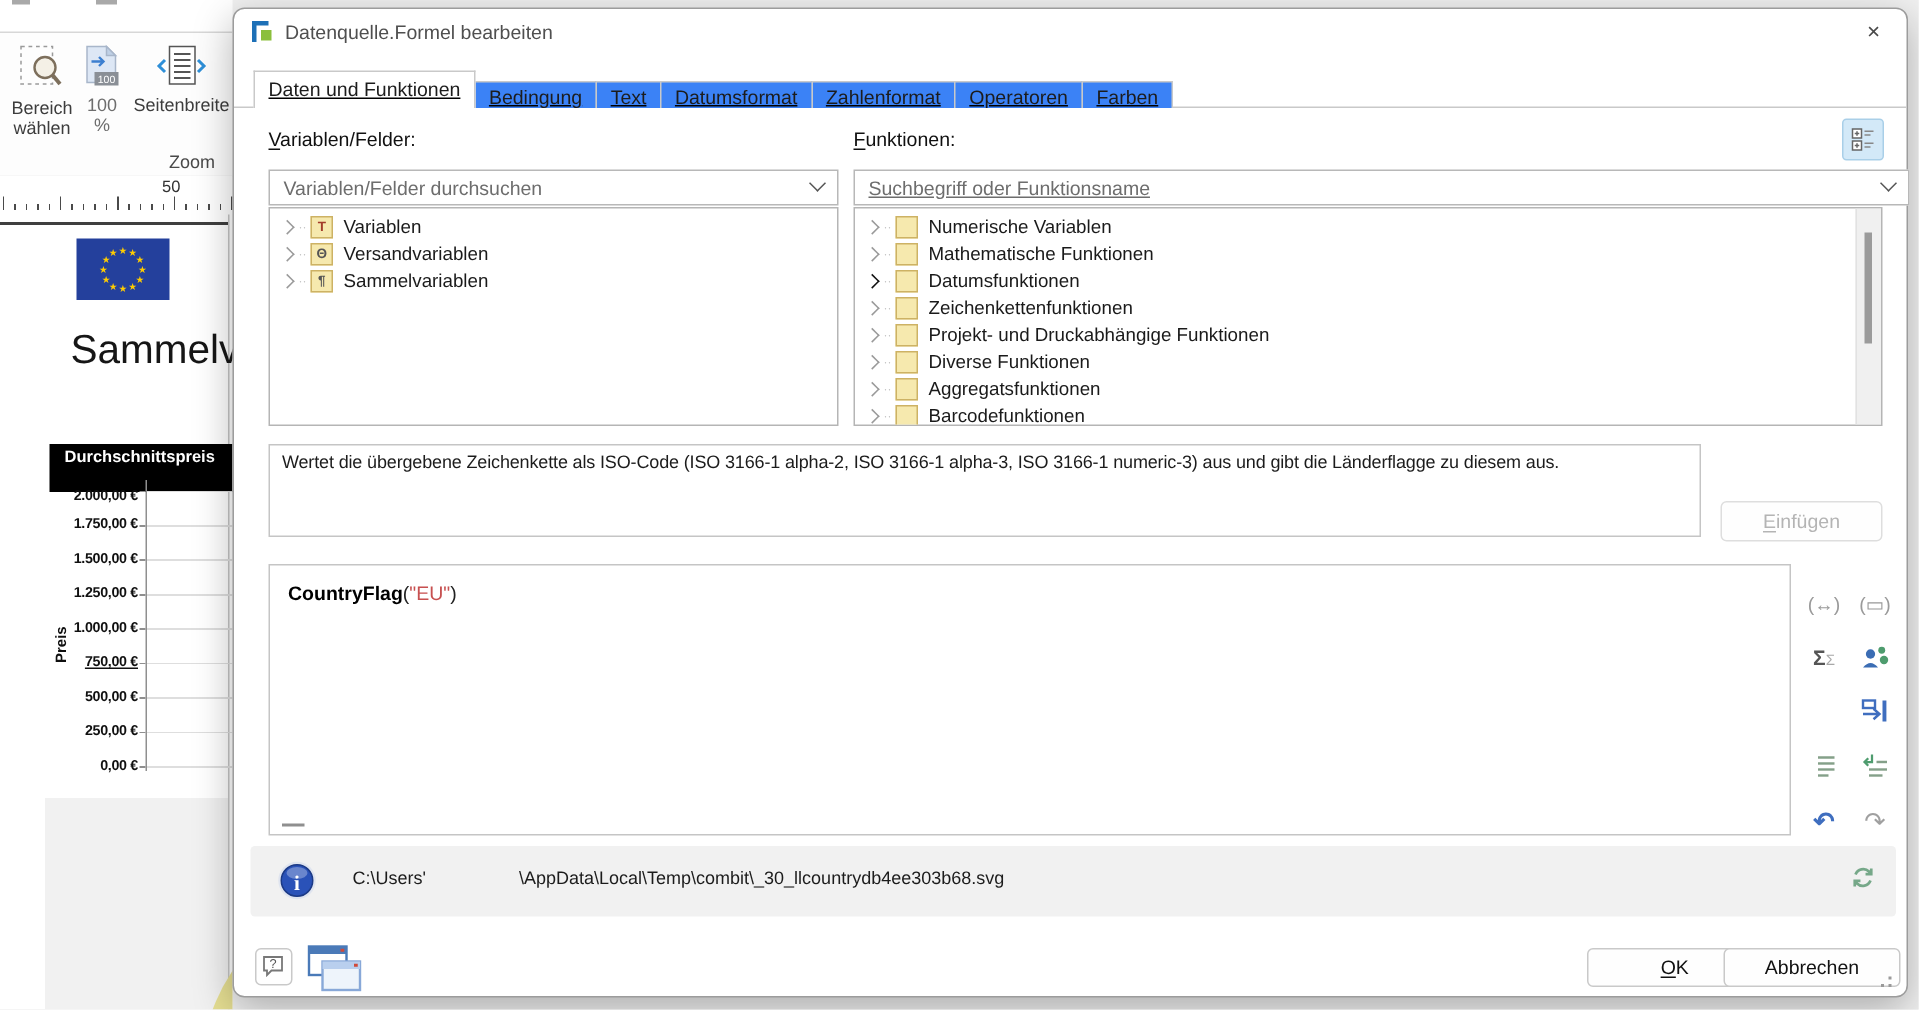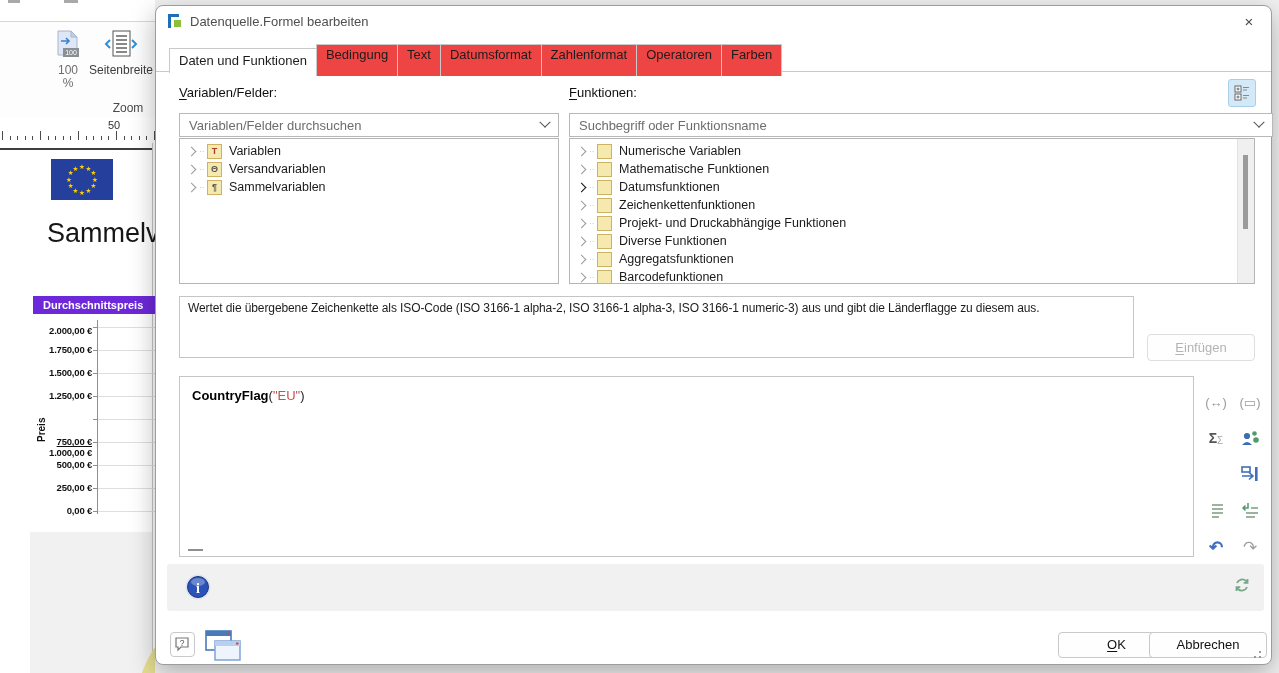--- a/index.html
+++ b/index.html
@@ -18,36 +18,36 @@
   #ruler{position:absolute;left:0;top:117px;width:155px;height:26px;background:#fff;}
   #ruler .rmark{position:absolute;left:108px;top:2px;font-size:11px;color:#333;}
   .ticks1{position:absolute;left:2px;right:0;bottom:3px;height:4px;background:repeating-linear-gradient(90deg,#4a4a4a 0 1px,transparent 1px 7.6px);}
   .ticks2{position:absolute;left:2px;right:0;bottom:3px;height:9px;background:repeating-linear-gradient(90deg,#4a4a4a 0 1px,transparent 1px 38px);}
   #pagetop{position:absolute;left:0;top:148px;width:152px;height:2px;background:#3f3f3f;}
   #pageedge{position:absolute;left:152px;top:143px;width:1px;height:530px;background:#c6c6c6;}
   #belowpage{position:absolute;left:30px;top:532px;width:122px;height:141px;background:#f1f1f1;}
   #piecircle{position:absolute;left:105px;top:65px;width:230px;height:230px;border-radius:50%;background:#e5de92;}
   #euflag{position:absolute;left:51px;top:159px;width:62px;height:41px;background:#24409c;}
   #docheading{position:absolute;left:47px;top:218px;width:120px;font-size:27px;color:#161616;white-space:nowrap;}
-  #chartheader{position:absolute;left:33px;top:296px;width:122px;height:18px;background:#6d28d9;color:#fff;font-size:11px;font-weight:bold;line-height:18px;padding-left:10px;box-sizing:border-box;white-space:nowrap;overflow:hidden;}
+  #chartheader{position:absolute;left:33px;top:296px;width:122px;height:32px;background:#000000;color:#fff;font-size:11px;font-weight:bold;line-height:18px;padding-left:10px;box-sizing:border-box;white-space:nowrap;overflow:hidden;}
   #chartaxis{position:absolute;left:97px;top:320px;width:1px;height:194px;background:#8f8f8f;}
   #chartgrid{position:absolute;left:98px;top:327px;width:57px;height:185px;background:repeating-linear-gradient(180deg,#dedede 0 1px,transparent 1px 23px);}
   #chartticks{position:absolute;left:93px;top:327px;width:4px;height:185px;background:repeating-linear-gradient(180deg,#8f8f8f 0 1px,transparent 1px 23px);}
   .ctick{position:absolute;left:28px;width:64px;text-align:right;font-size:9.5px;font-weight:bold;letter-spacing:-0.2px;color:#101010;}
   #ylab{position:absolute;left:36px;top:442px;transform:rotate(-90deg);transform-origin:left top;font-size:10px;font-weight:bold;color:#101010;}
 
   
   #dialog{position:absolute;left:155px;top:5px;width:1117px;height:660px;background:#fff;border:1px solid #9c9c9c;border-radius:8px;box-shadow:0 8px 26px rgba(0,0,0,.28);box-sizing:border-box;}
   #titlebar{position:absolute;left:0;top:0;right:0;height:30px;}
   #dlgtitle{position:absolute;left:34px;top:8px;font-size:13px;color:#4f4f4f;}
   #dlgicon{position:absolute;left:11px;top:7px;}
   #closebtn{position:absolute;right:8px;top:5px;width:28px;height:22px;text-align:center;font-size:15px;line-height:22px;color:#4a4a4a;cursor:default;}
   #tabline{position:absolute;left:0;right:0;top:65px;height:1px;background:#c9c9c9;}
-  #tabstrip{position:absolute;left:13px;top:42px;height:24px;display:flex;align-items:center;z-index:2;}
-  .tab{border:1px solid #c9c9c9;border-bottom:none;background:#ef4444;font-size:13px;color:#1c1c1c;padding:2px 9px 14px;margin-left:-1px;white-space:nowrap;}
+  #tabstrip{position:absolute;left:13px;top:42px;height:24px;display:flex;align-items:flex-end;z-index:2;text-decoration:underline;}
+  .tab{border:1px solid #c9c9c9;border-bottom:none;background:#3b82f6;font-size:13px;color:#1c1c1c;padding:2px 9px 0;margin-left:-1px;white-space:nowrap;}
   .tab.active{background:#fff;padding:4px 9px 5px;margin-left:0;position:relative;z-index:3;}
   .fldlabel{position:absolute;top:79px;font-size:13px;color:#101010;}
   .combo{position:absolute;top:107px;height:24px;border:1px solid #b8b8b8;box-sizing:border-box;display:flex;align-items:center;padding:0 9px;font-size:13px;color:#6d6d6d;background:#fff;}
   .cv{width:7px;height:7px;border-right:1.4px solid #555;border-bottom:1.4px solid #555;transform:rotate(45deg) translate(-2px,-2px);margin-left:auto;}
   .list{position:absolute;top:132px;height:146px;border:1px solid #b5b5b5;box-sizing:border-box;background:#fff;padding-top:3px;overflow:hidden;}
   .trow{height:18px;display:flex;align-items:center;font-size:12.5px;color:#1a1a1a;padding-left:8px;}
   .tchev{width:6px;height:6px;border-right:1.3px solid #9a9a9a;border-top:1.3px solid #9a9a9a;transform:rotate(45deg);margin-right:4px;flex:none;}
   .tchev.focus{border-color:#111;border-width:1.8px;}
   .tdots{color:#c2c2c2;font-size:8px;width:8px;flex:none;}
   .ticon{width:13px;height:13px;background:#f6e9ae;border:1px solid #cdb264;font-size:9px;font-weight:bold;line-height:13px;text-align:center;color:#555;flex:none;box-sizing:content-box;}
@@ -77,20 +77,28 @@
 </head>
 <body>
 
 <div id="screen">
 
   <div id="bgstrip">
     <div class="frag" style="left:8px;width:12px;"></div>
     <div class="frag" style="left:64px;width:14px;"></div>
 
     <div id="ribbon">
+      <div class="rbtn" style="left:2px;width:52px;">
+        <svg class="ricon" width="32" height="34" viewBox="0 0 32 34">
+          <rect x="2" y="2" width="21" height="25" fill="none" stroke="#9a9a9a" stroke-dasharray="2.5,2.5"></rect>
+          <circle cx="18" cy="16" r="7" fill="#f4f0e6" stroke="#7d6f5c" stroke-width="1.6"></circle>
+          <line x1="23" y1="21" x2="28" y2="27" stroke="#7d6f5c" stroke-width="2.6"></line>
+        </svg>
+        <span class="rlabel">Bereich wählen</span>
+      </div>
       <div class="rbtn" style="left:52px;width:32px;color:#6d6d6d;">
         <svg class="ricon" width="28" height="32" viewBox="0 0 28 32">
           <path d="M4 2 h13 l6 6 v18 h-19 z" fill="#dde7f5" stroke="#a8b6ca"></path>
           <path d="M17 2 l6 6 h-6 z" fill="#bfd0e6" stroke="#a8b6ca"></path>
           <path d="M7 12 h8 m-3 -3 l3 3 l-3 3" fill="none" stroke="#3c7fd0" stroke-width="1.6"></path>
           <rect x="9" y="19" width="16" height="9" fill="#8a8f96"></rect>
           <text x="17" y="26" font-size="7" fill="#fff" text-anchor="middle" font-family="Liberation Sans,sans-serif">100</text>
         </svg>
         <span class="rlabel">100 %</span>
       </div>
@@ -145,21 +153,21 @@
     <div id="docheading">Sammelva</div>
 
     <div id="chartheader">Durchschnittspreis</div>
     <div id="chartaxis"></div>
     <div id="chartgrid"></div>
     <div id="chartticks"></div>
     <div class="ctick" style="top:325px;">2.000,00 €</div>
     <div class="ctick" style="top:344px;">1.750,00 €</div>
     <div class="ctick" style="top:367px;">1.500,00 €</div>
     <div class="ctick" style="top:390px;">1.250,00 €</div>
-    <div class="ctick" style="top:413px;margin-top:34px;">1.000,00 €</div>
+    <div class="ctick" style="top:413px;">1.000,00 €</div>
     <div class="ctick" style="top:436px;text-decoration:underline;">750,00 €</div>
     <div class="ctick" style="top:459px;">500,00 €</div>
     <div class="ctick" style="top:482px;">250,00 €</div>
     <div class="ctick" style="top:505px;">0,00 €</div>
     <div id="ylab">Preis</div>
   </div>
 
   <div id="dialog">
 
     <div id="titlebar">
@@ -197,21 +205,21 @@
         <line x1="9" y1="10.5" x2="15" y2="10.5"></line>
             <line x1="9" y1="13" x2="13" y2="13"></line>
           </g>
       </svg>
     </div>
 
     <div class="combo" style="left:23px;width:380px;">
       <span>Variablen/Felder durchsuchen</span>
       <span class="cv"></span>
     </div>
-    <div class="combo" style="left:413px;width:704px;">
+    <div class="combo" style="left:413px;width:704px;text-decoration:underline;">
       <span>Suchbegriff oder Funktionsname</span>
       <span class="cv"></span>
     </div>
 
     <div class="list" style="left:23px;width:380px;">
       <div class="trow">
         <span class="tchev"></span>
           <span class="tdots">··</span>
         <span class="ticon" style="color:#a33c2a;">T</span>
         <span class="tlabel">Variablen</span>
@@ -334,20 +342,23 @@
     <div class="tool" style="left:1047px;top:529px;color:#3f6ebf;font-size:17px;font-weight:bold;">↶</div>
     <div class="tool" style="left:1081px;top:529px;color:#a0a0a0;font-size:17px;">↷</div>
 
     <div id="infobar">
       <svg style="position:absolute;left:17px;top:9px;" width="28" height="28" viewBox="0 0 28 28">
         <circle cx="14" cy="14" r="12.5" fill="#dfe4ef"></circle>
         <circle cx="14" cy="14" r="10.5" fill="#2a52b8" stroke="#1c3a86"></circle>
         <ellipse cx="14" cy="9" rx="7" ry="4" fill="#ffffff" opacity="0.3"></ellipse>
         <text x="14" y="20" font-size="14" font-weight="bold" fill="#fff" text-anchor="middle" font-family="Liberation Serif,serif">i</text>
       </svg>
+      <div id="infopath">
+        <span>C:\Users'</span><span class="gap"></span><span>\AppData\Local\Temp\combit\_30_llcountrydb4ee303b68.svg</span>
+      </div>
       <svg id="refresh" width="16" height="16" viewBox="0 0 16 16">
         <path d="M3 6 a5.5 5.5 0 0 1 9 -2 l1.5 1.5 M13.5 2 v3.8 h-3.8" fill="none" stroke="#76a889" stroke-width="1.8"></path>
         <path d="M13 10 a5.5 5.5 0 0 1 -9 2 l-1.5 -1.5 M2.5 14 v-3.8 h3.8" fill="none" stroke="#76a889" stroke-width="1.8"></path>
       </svg>
     </div>
 
     <div class="btn" id="helpbtn">
       <svg width="17" height="17" viewBox="0 0 17 17" style="margin-top:3px;">
         <path d="M2 2 h12 v9 h-7 l-3 3 v-3 h-2 z" fill="#fff" stroke="#777" stroke-width="1.2"></path>
         <text x="8" y="9.5" font-size="8.5" fill="#555" text-anchor="middle" font-family="Liberation Sans,sans-serif">?</text>

